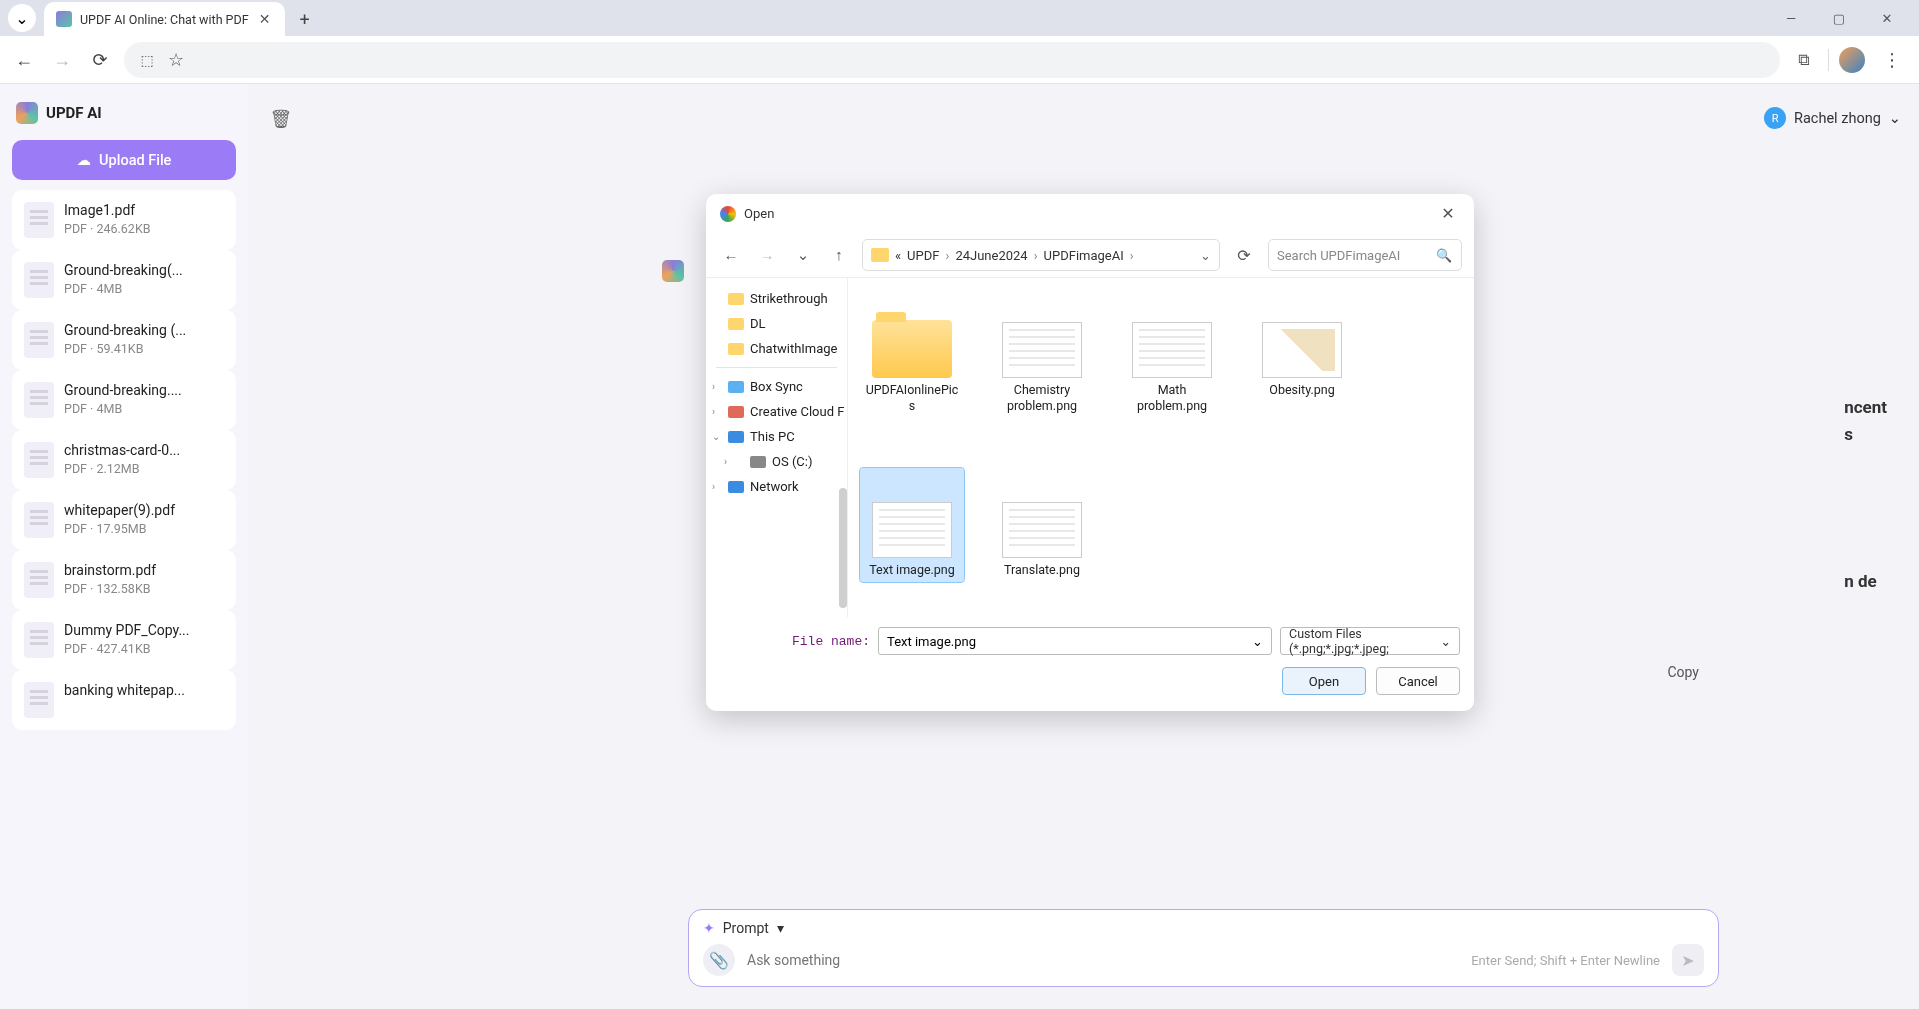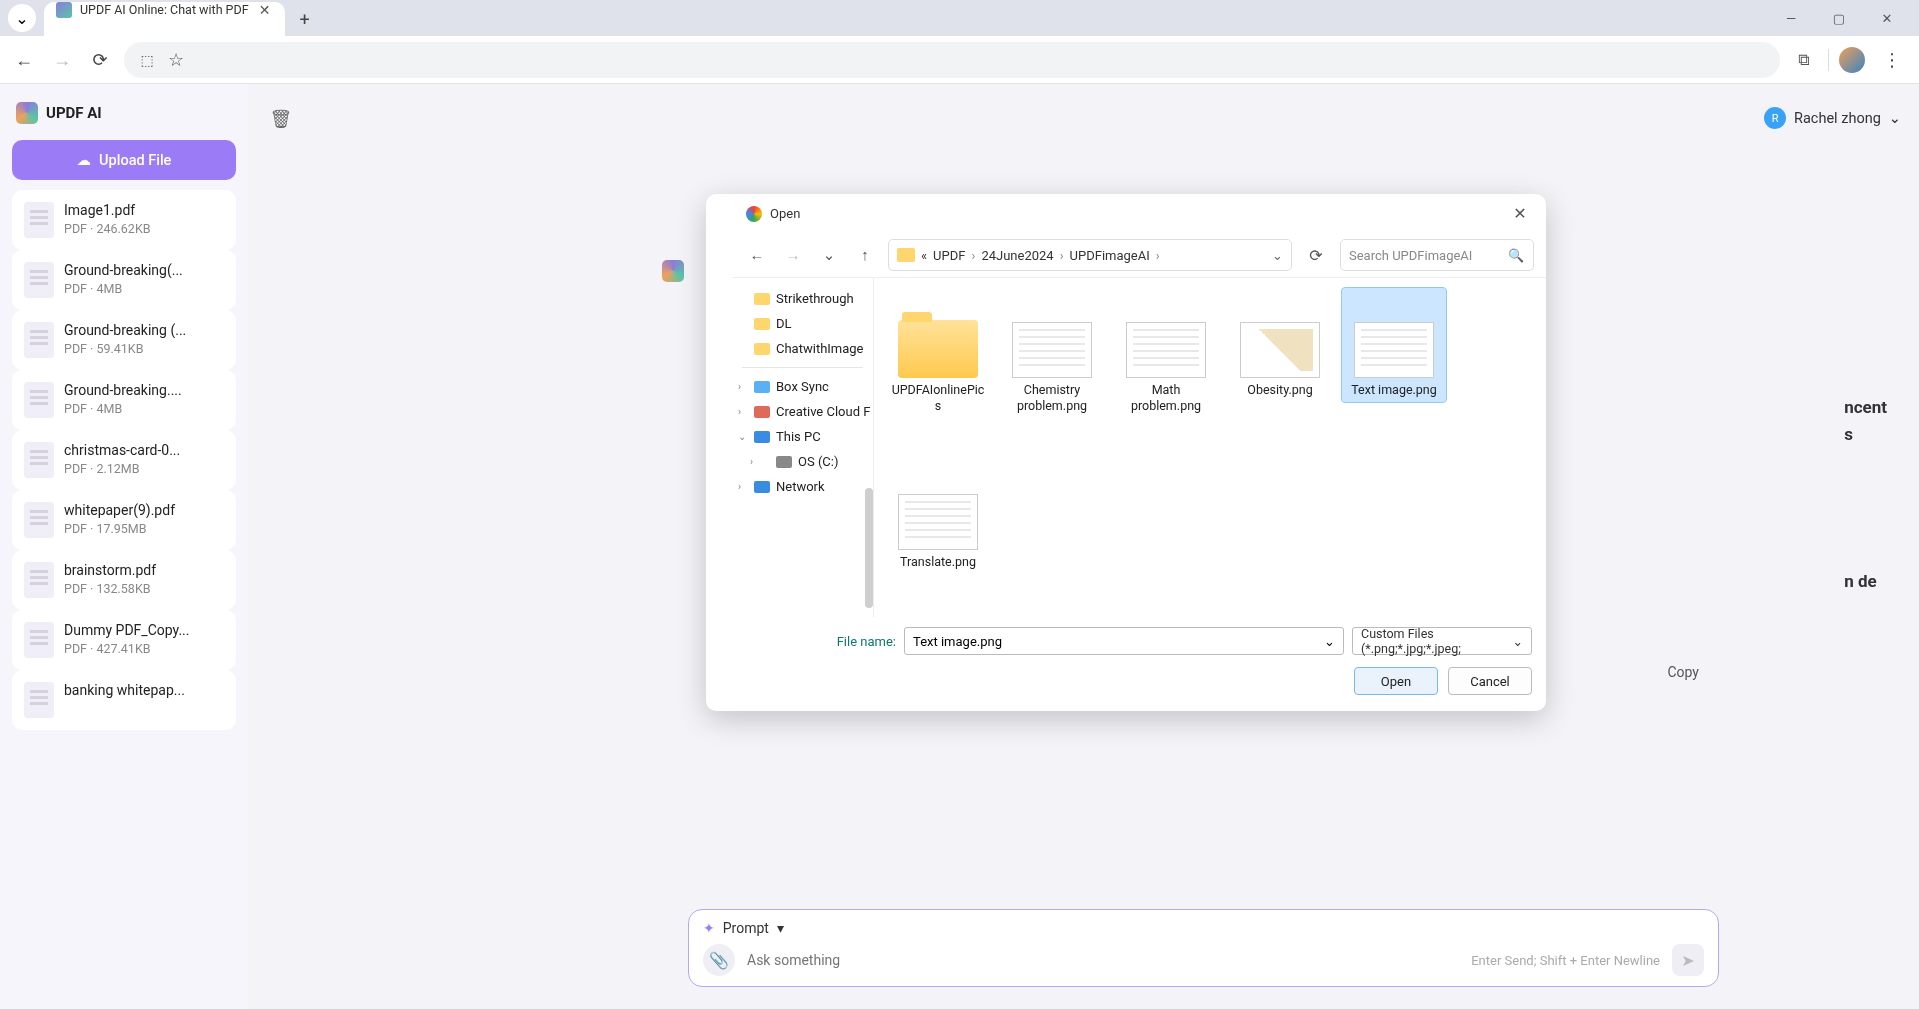--- a/index.html
+++ b/index.html
@@ -1,21 +1,21 @@
 <!DOCTYPE html>
 <html><head>
 <meta charset="utf-8">
 <style>
 * { margin: 0; padding: 0; box-sizing: border-box; font-family: -apple-system, BlinkMacSystemFont, "Segoe UI", Roboto, sans-serif; }
 body { width: 1919px; height: 1009px; background: #fff; overflow: hidden; position: relative; }
 
 
 .titlebar { height: 36px; background: #dfe2ea; display: flex; align-items: flex-end; padding-left: 8px; }
 .tab-dropdown { width: 28px; height: 28px; border-radius: 50%; background: #fff; display: flex; align-items: center; justify-content: center; margin-bottom: 4px; margin-right: 8px; }
-.tab { background: #fff; border-radius: 10px 10px 0 0; height: 34px; display: flex; padding: 0 12px; gap: 8px; min-width: 220px; }
+.tab { background: #fff; border-radius: 10px 10px 0 0; height: 34px; display: flex; align-items: center; padding: 0 12px; gap: 8px; min-width: 220px; }
 .tab-favicon { width: 16px; height: 16px; border-radius: 3px; background: linear-gradient(135deg,#8b7cda,#59c4a8); }
 .tab-title { font-size: 12.5px; color: #333; flex: 1; white-space: nowrap; overflow: hidden; text-overflow: ellipsis; }
 .tab-close { width: 16px; height: 16px; display: flex; align-items: center; justify-content: center; color: #555; font-size: 14px; }
 .new-tab { width: 28px; height: 28px; display: flex; align-items: center; justify-content: center; font-size: 18px; color: #444; margin-bottom: 3px; margin-left: 6px; }
 .window-controls { margin-left: auto; display: flex; gap: 20px; padding: 0 18px; align-self: center; color: #555; }
 .window-controls span { width: 28px; text-align: center; font-size: 13px; }
 
 .toolbar { height: 48px; background: #fff; display: flex; align-items: center; padding: 0 10px; gap: 10px; border-bottom: 1px solid #e5e5e5; }
 .nav-btn { width: 28px; height: 28px; display: flex; align-items: center; justify-content: center; color: #444; font-size: 18px; }
 .addrbar { flex: 1; height: 36px; background: #f1f3f4; border-radius: 18px; display: flex; align-items: center; padding: 0 12px; gap: 10px; }
@@ -51,21 +51,21 @@
 .prompt-box { position: absolute; left: 440px; right: 200px; bottom: 22px; border: 1.5px solid #b8a6f2; border-radius: 14px; background: #fff; padding: 10px 14px; }
 .prompt-top { display: flex; align-items: center; gap: 8px; font-size: 14px; color: #333; padding-bottom: 8px; }
 .sparkle { color: #9b7cf6; }
 .prompt-bottom { display: flex; align-items: center; gap: 12px; }
 .attach-btn { width: 32px; height: 32px; border-radius: 50%; background: #efeef4; display: flex; align-items: center; justify-content: center; color: #666; }
 .prompt-input { flex: 1; border: none; outline: none; font-size: 14px; color: #888; background: transparent; }
 .hint { font-size: 13px; color: #aaa; }
 .send-btn { width: 32px; height: 32px; border-radius: 8px; background: #efeef4; display: flex; align-items: center; justify-content: center; color: #bbb; }
 
 
-.dialog { position: absolute; left: 458px; top: 110px; width: 840px; background: #fff; border-radius: 10px; box-shadow: 0 8px 30px rgba(0,0,0,0.2); overflow: hidden; display: flex; flex-direction: column; padding-left: 26px; }
+.dialog { position: absolute; left: 458px; top: 110px; width: 768px; background: #fff; border-radius: 10px; box-shadow: 0 8px 30px rgba(0,0,0,0.2); overflow: hidden; display: flex; flex-direction: column; }
 .dlg-title { display: flex; align-items: center; gap: 8px; padding: 10px 14px; font-size: 13px; color: #333; }
 .dlg-favicon { width: 16px; height: 16px; border-radius: 50%; background: conic-gradient(#ea4335,#fbbc05,#34a853,#4285f4,#ea4335); }
 .dlg-close { margin-left: auto; font-size: 16px; color: #555; width: 24px; text-align: center; }
 .dlg-nav { display: flex; align-items: center; gap: 10px; padding: 6px 12px; }
 .dlg-nav-btn { width: 26px; height: 26px; display: flex; align-items: center; justify-content: center; color: #555; font-size: 15px; }
 .breadcrumb { flex: 1; height: 32px; border: 1px solid #ddd; border-radius: 5px; display: flex; align-items: center; padding: 0 8px; gap: 6px; font-size: 13px; color: #333; }
 .bc-folder { width: 18px; height: 14px; background: #ffd66e; border-radius: 2px; }
 .bc-sep { color: #888; }
 .bc-drop { margin-left: auto; color: #666; }
 .refresh-btn { width: 28px; height: 28px; display: flex; align-items: center; justify-content: center; color: #555; }
@@ -79,34 +79,34 @@
 .tree-item { display: flex; align-items: center; gap: 6px; padding: 5px 8px 5px 22px; font-size: 13px; color: #222; white-space: nowrap; }
 .tree-item.indent2 { padding-left: 44px; }
 .tree-folder { width: 16px; height: 12px; background: #ffd66e; border-radius: 2px; flex-shrink: 0; }
 .tree-icon-pc { width: 16px; height: 12px; background: #3a8ce0; border-radius: 2px; flex-shrink: 0; }
 .tree-icon-drive { width: 16px; height: 12px; background: #888; border-radius: 2px; flex-shrink: 0; }
 .tree-icon-net { width: 16px; height: 12px; background: #3a8ce0; border-radius: 2px; flex-shrink: 0; }
 .tree-divider { height: 1px; background: #e5e5e5; margin: 6px 10px; }
 .tree-caret { position: absolute; left: 6px; color: #888; font-size: 10px; }
 .tree-scroll { position: absolute; right: 0; top: 210px; width: 8px; height: 120px; background: #cfcfcf; border-radius: 4px; }
 
-.dlg-files { flex: 1; padding: 10px 12px; display: flex; gap: 10px; align-items: flex-start; flex-wrap: wrap; }
+.dlg-files { flex: 1; padding: 10px 12px; display: flex; gap: 26px; align-items: flex-start; flex-wrap: wrap; }
 .fitem { width: 104px; display: flex; flex-direction: column; align-items: center; gap: 4px; padding: 4px; border-radius: 3px; }
 .fitem.selected { background: #cce6ff; outline: 1px solid #8ec8f7; }
 .fthumb { width: 86px; height: 86px; display: flex; align-items: flex-end; justify-content: center; }
 .fthumb-folder { width: 80px; height: 58px; background: linear-gradient(#ffe29a,#ffc94d); border-radius: 4px; position: relative; }
 .fthumb-folder::before { content: ""; position: absolute; top: -8px; left: 4px; width: 30px; height: 10px; background: #ffd66e; border-radius: 3px 3px 0 0; }
 .fthumb-img { width: 80px; height: 56px; background: #fff; border: 1px solid #ccc; position: relative; }
 .fthumb-img::after { content: ""; position: absolute; inset: 6px; background: repeating-linear-gradient(#e8e8e8 0 2px, transparent 2px 7px); }
 .fthumb-chart::after { background: linear-gradient(45deg,#fff 50%,#f0e2c0 50%); }
 .flabel { font-size: 12.5px; color: #222; text-align: center; line-height: 1.25; word-break: break-word; }
 
 .dlg-foot { padding: 10px 14px 16px; display: flex; flex-direction: column; gap: 12px; }
 .fname-row { display: flex; align-items: center; gap: 8px; }
-.fname-label { font-size: 13px; color: #0f766e; width: 150px; text-align: right; }
+.fname-label { font-size: 13px; color: #701a75; width: 150px; text-align: right; font-family: Liberation Mono, monospace; }
 .fname-input { flex: 1; height: 28px; border: 1px solid #bbb; border-radius: 3px; padding: 0 8px; font-size: 13px; display: flex; align-items: center; justify-content: space-between; }
 .ftype { width: 180px; height: 28px; border: 1px solid #bbb; border-radius: 3px; padding: 0 8px; font-size: 12.5px; display: flex; align-items: center; justify-content: flex-end; color: #333; }
 .dlg-btns { display: flex; gap: 10px; justify-content: flex-end; }
 .dlg-btn { width: 84px; height: 28px; border: 1px solid #bbb; border-radius: 4px; background: #fdfdfd; font-size: 13px; color: #222; }
 .dlg-btn.primary { background: #eaf3fc; border-color: #7db7e8; }
 
 .chat-logo { position: absolute; left: 414px; top: 176px; width: 22px; height: 22px; border-radius: 5px; background: conic-gradient(#8b7cda,#59c4a8,#f0a05b,#8b7cda); }
 .copy-hint { position: absolute; right: 220px; top: 580px; font-size: 14px; color: #555; }
 </style>
 </head>

